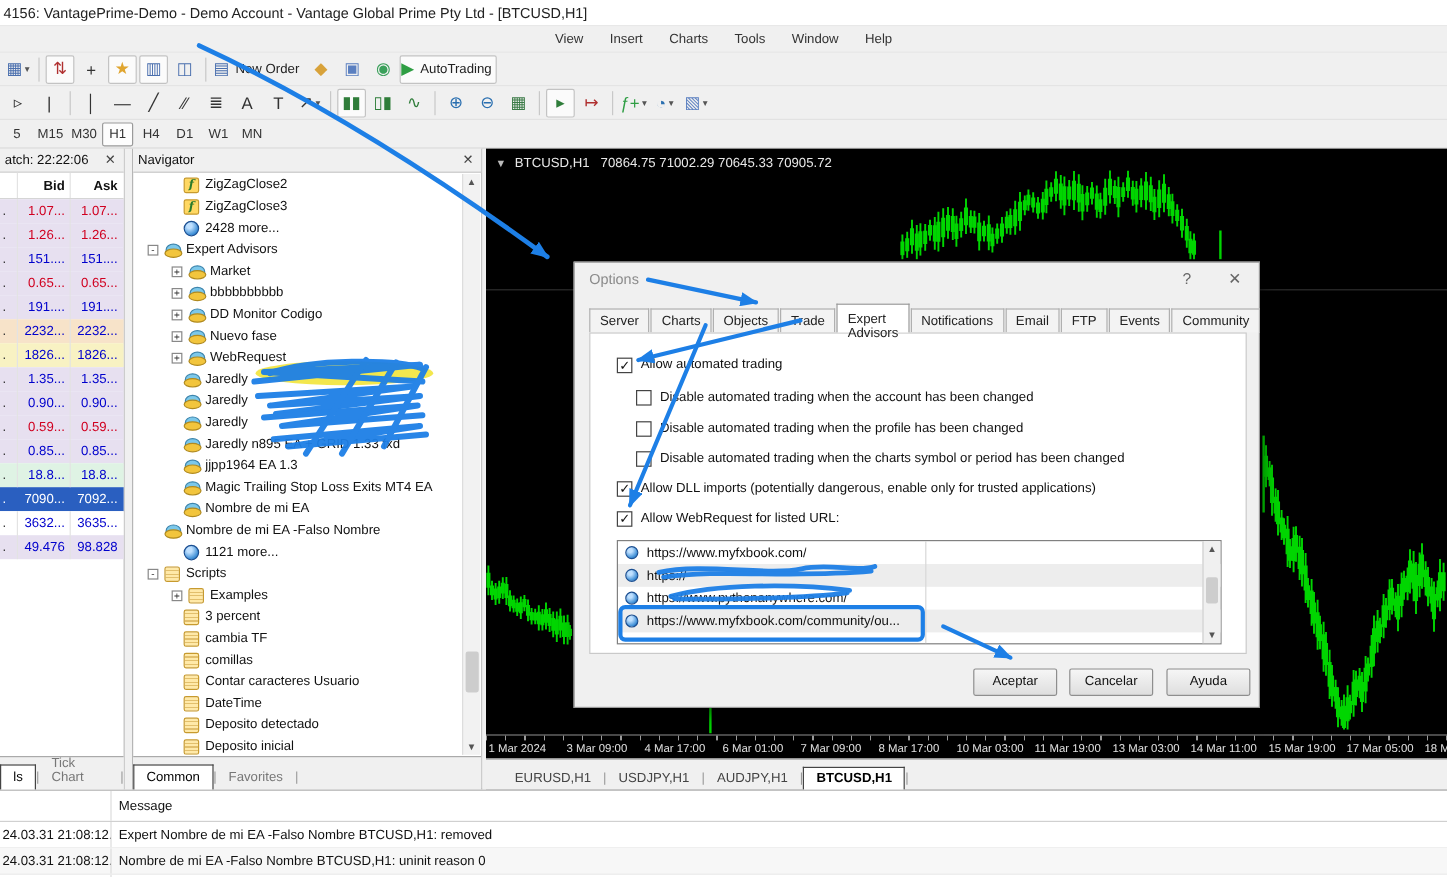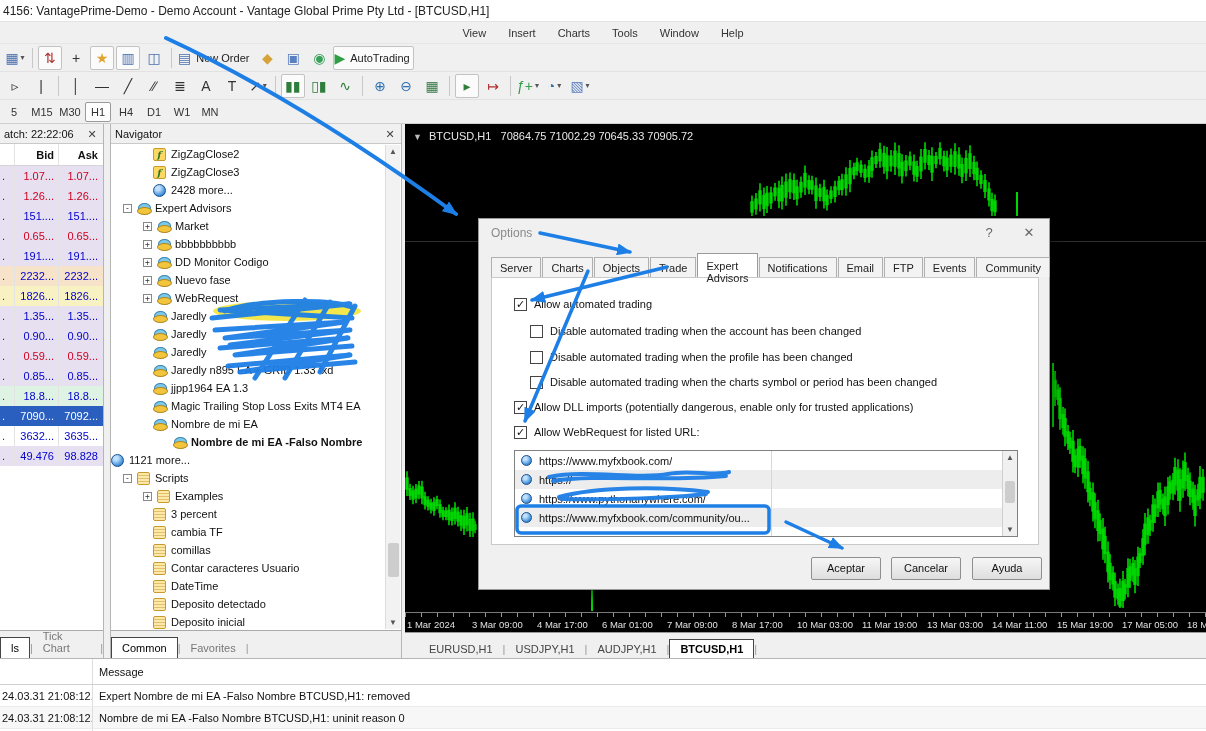--- a/index.html
+++ b/index.html
@@ -420,25 +420,25 @@
             <span>jjpp1964 EA 1.3</span>
           </div>
           <div class="trow" style="padding-left: 42px;">
             <span class="ic ic-ea"></span>
             <span>Magic Trailing Stop Loss Exits MT4 EA</span>
           </div>
           <div class="trow" style="padding-left: 42px;">
             <span class="ic ic-ea"></span>
             <span>Nombre de mi EA</span>
           </div>
-          <div class="trow" style="padding-left: 62px; font-weight: bold;">
+          <div class="trow" style="padding-left: 26px;">
             <span class="ic ic-ea"></span>
             <span>Nombre de mi EA -Falso Nombre</span>
           </div>
-          <div class="trow" style="">
+          <div class="trow" style="padding-left: 42px;">
             <span class="ic ic-globe"></span>
             <span>1121 more...</span>
           </div>
           <div class="trow" style="padding-left: 12px;">
             <span class="exp">-</span>
             <span class="ic ic-scr"></span>
             <span>Scripts</span>
           </div>
           <div class="trow" style="padding-left: 32px;">
             <span class="exp">+</span>

